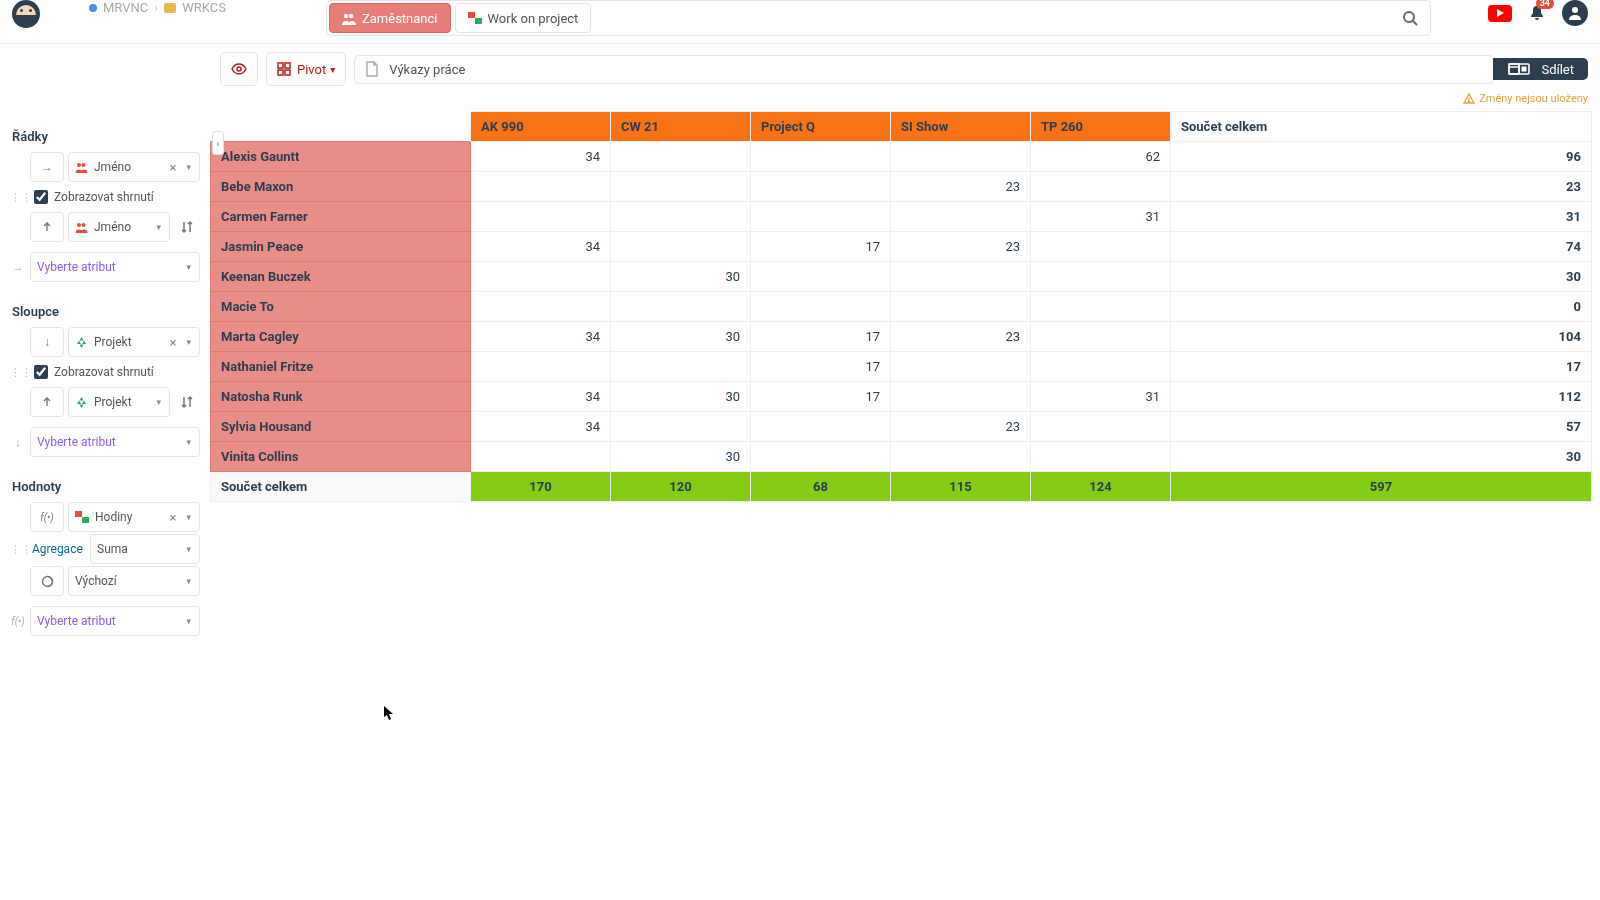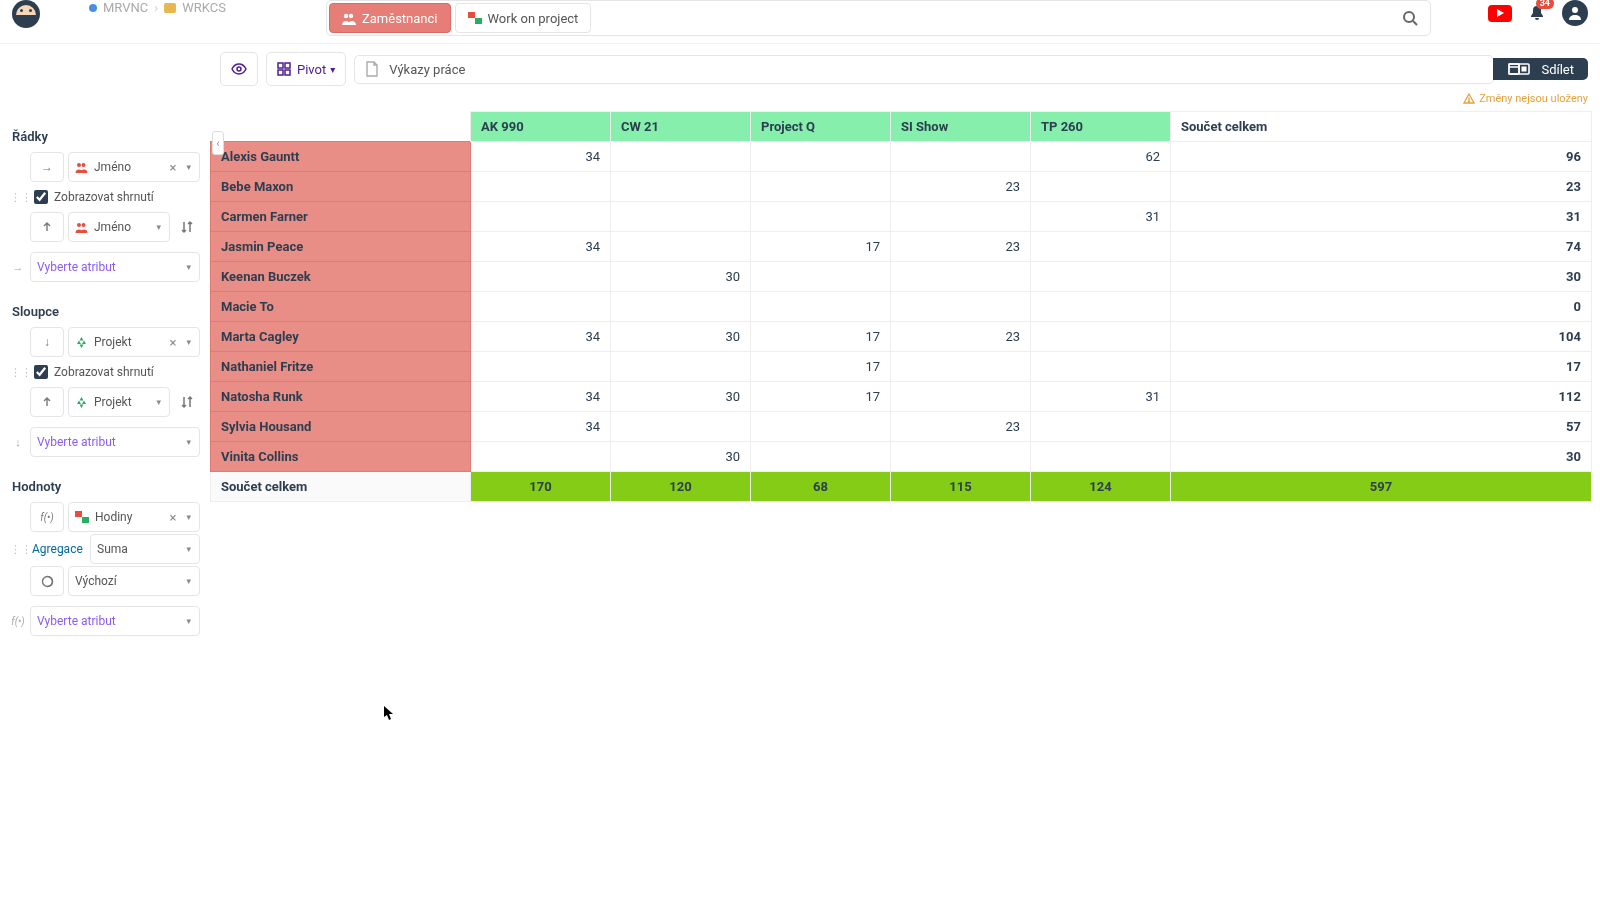--- a/index.html
+++ b/index.html
@@ -154,21 +154,21 @@
       gap: 8px;
     }
     .tool-btn {
       border: 1px solid #e5e5e5;
       border-radius: 5px;
       height: 34px;
       display: flex;
       align-items: center;
       justify-content: center;
       padding: 0 10px;
-      color: #4c1d95;
+      color: #b91c1c;
       cursor: pointer;
       background: #fff;
     }
     .tool-btn .caret { margin-left: 4px; font-size: 10px; }
     .title-input {
       flex: 1;
       height: 29px;
       border: 1px solid #e5e5e5;
       border-radius: 5px;
       display: flex;
@@ -344,21 +344,21 @@
     }
     .pivot-table th, .pivot-table td {
       border: 1px solid #eee;
       height: 30px;
       padding: 0 10px;
       text-align: right;
       font-size: 13px;
       white-space: nowrap;
     }
     .pivot-table thead th {
-      background: #86efac;
+      background: #f97316;
       color: #2c3e50;
       font-weight: 700;
       text-align: left;
     }
     .pivot-table thead th.corner {
       background: transparent;
       border: none;
     }
     .pivot-table thead th.total-head {
       background: transparent;

